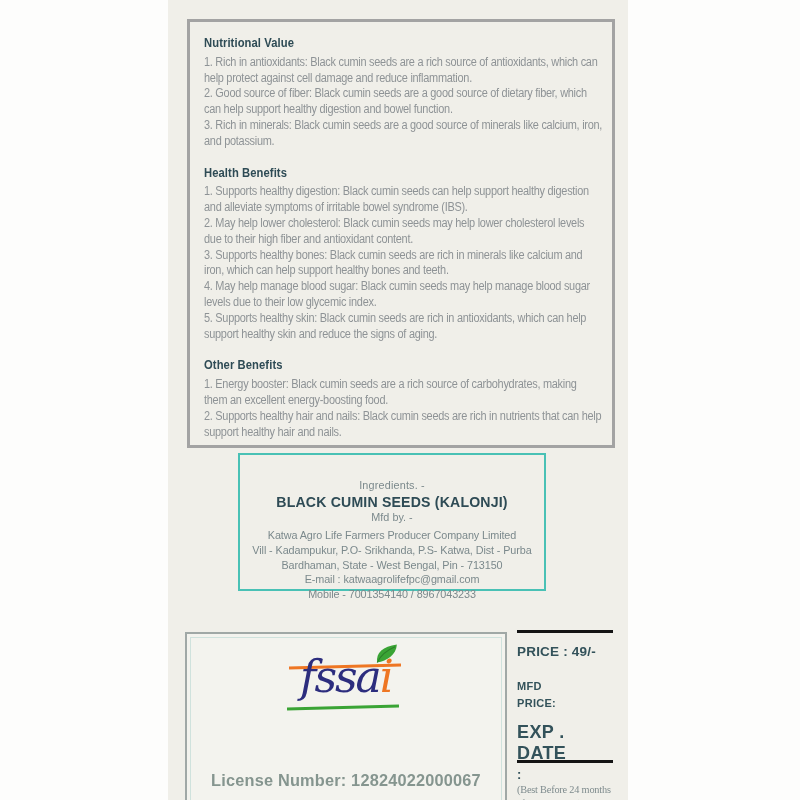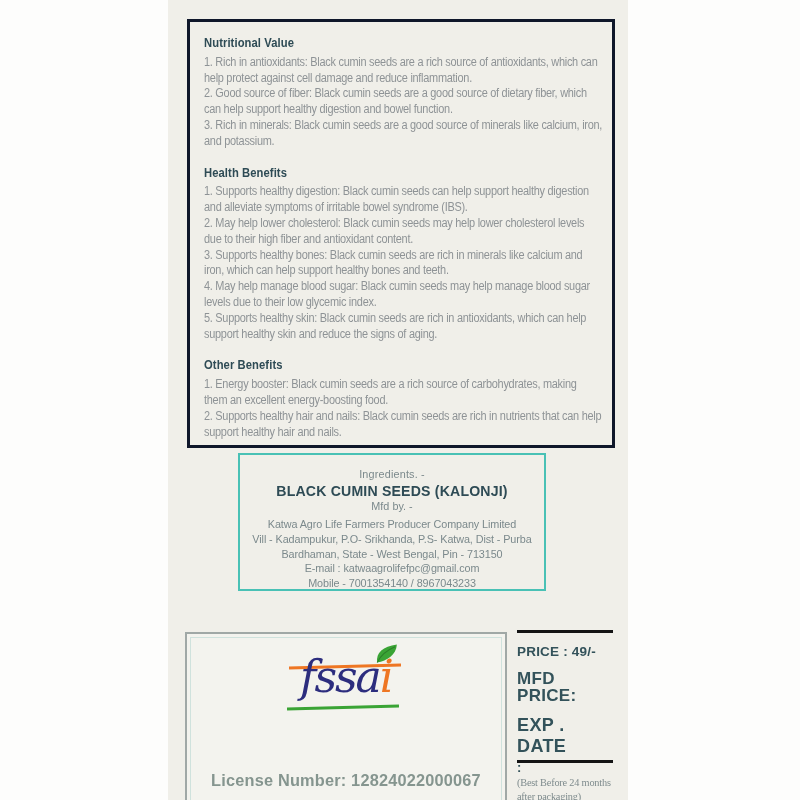--- a/index.html
+++ b/index.html
@@ -7,39 +7,39 @@
   body { font-family: "Liberation Sans", sans-serif; position: relative; overflow: hidden; }
 
   .label {
     position: absolute; left: 168px; top: 0; width: 460px; height: 800px;
     background: #f0efe9;
   }
 
   
   .info-box {
     position: absolute; left: 19px; top: 19px; width: 428px; height: 429px;
-    border: 3px solid #0f172a; background: #f0efe9;
+    border: 3px solid #a3a3a3; background: #f0efe9;
     padding: 14px 10px 0 14px; overflow: hidden;
   }
   .condense {
     width: 437px; transform: scaleX(0.912); transform-origin: 0 0;
   }
   .info-section { margin-bottom: 16px; }
   .info-section h3 {
     font-size: 12.3px; line-height: 15.8px; font-weight: bold;
     color: #2e4b55; margin-bottom: 3px; letter-spacing: 0.1px;
   }
   .info-section p {
     font-size: 12px; line-height: 15.8px; color: #8e9396; letter-spacing: -0.3px;
   }
 
   
   .ingredients-box {
     position: absolute; left: 70px; top: 453px; width: 308px; height: 138px;
-    border: 2px solid #49c1b5; text-align: center; padding-top: 12px;
+    border: 2px solid #49c1b5; text-align: center; padding-top: 23px;
   }
   .ingredients-inner { transform: scaleX(0.94); transform-origin: 50% 0; }
   .ing-label { font-size: 11.5px; line-height: 15px; color: #7b898c; letter-spacing: 0.2px; }
   .product-name { font-size: 15px; line-height: 17px; font-weight: bold; color: #2e4b55; letter-spacing: 0.2px; }
   .mfd-by { font-size: 11.5px; line-height: 14px; color: #7b898c; }
   .company-block { margin-top: 4px; font-size: 11.5px; line-height: 14.8px; color: #7b898c; letter-spacing: -0.1px; }
 
   
   .storage-note {
     position: absolute; left: 0; top: 604px; width: 100%;
@@ -83,21 +83,21 @@
 
   
   .price-box {
     position: absolute; left: 349px; top: 630px; width: 97px; height: 133px;
     color: #33525a;
   }
   .price-box .rule { position: absolute; left: 0; width: 96px; height: 3px; background: #141414; }
   .price-box .rule.top { top: 0; }
   .price-box .rule.bottom { bottom: 0; }
   .price-line { margin-top: 14px; font-size: 13.5px; font-weight: bold; letter-spacing: 0.2px; }
-  .mfd-block { margin-top: 12px; font-size: 17px; font-weight: bold; line-height: 16.5px; letter-spacing: 0.3px; }
+  .mfd-block { margin-top: 19px; font-size: 11px; font-weight: bold; line-height: 16.5px; letter-spacing: 0.3px; }
   .exp-line { margin-top: 11px; font-size: 18px; font-weight: bold; letter-spacing: 0.4px; }
   .exp-colon { margin-top: 3px; font-size: 13px; font-weight: bold; }
   .best-before { margin-top: 1px; font-size: 10.3px; line-height: 13.5px; color: #7e8b8d; letter-spacing: -0.2px; font-family: Liberation Serif, serif; }
 </style>
 </head>
 <body>
 
 <div class="label">
 
   <div class="info-box">

